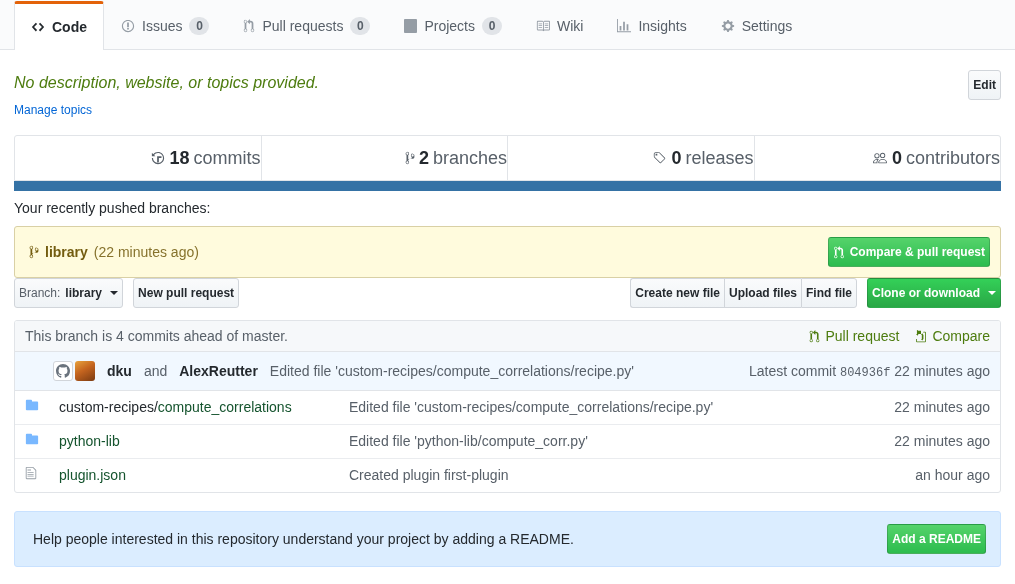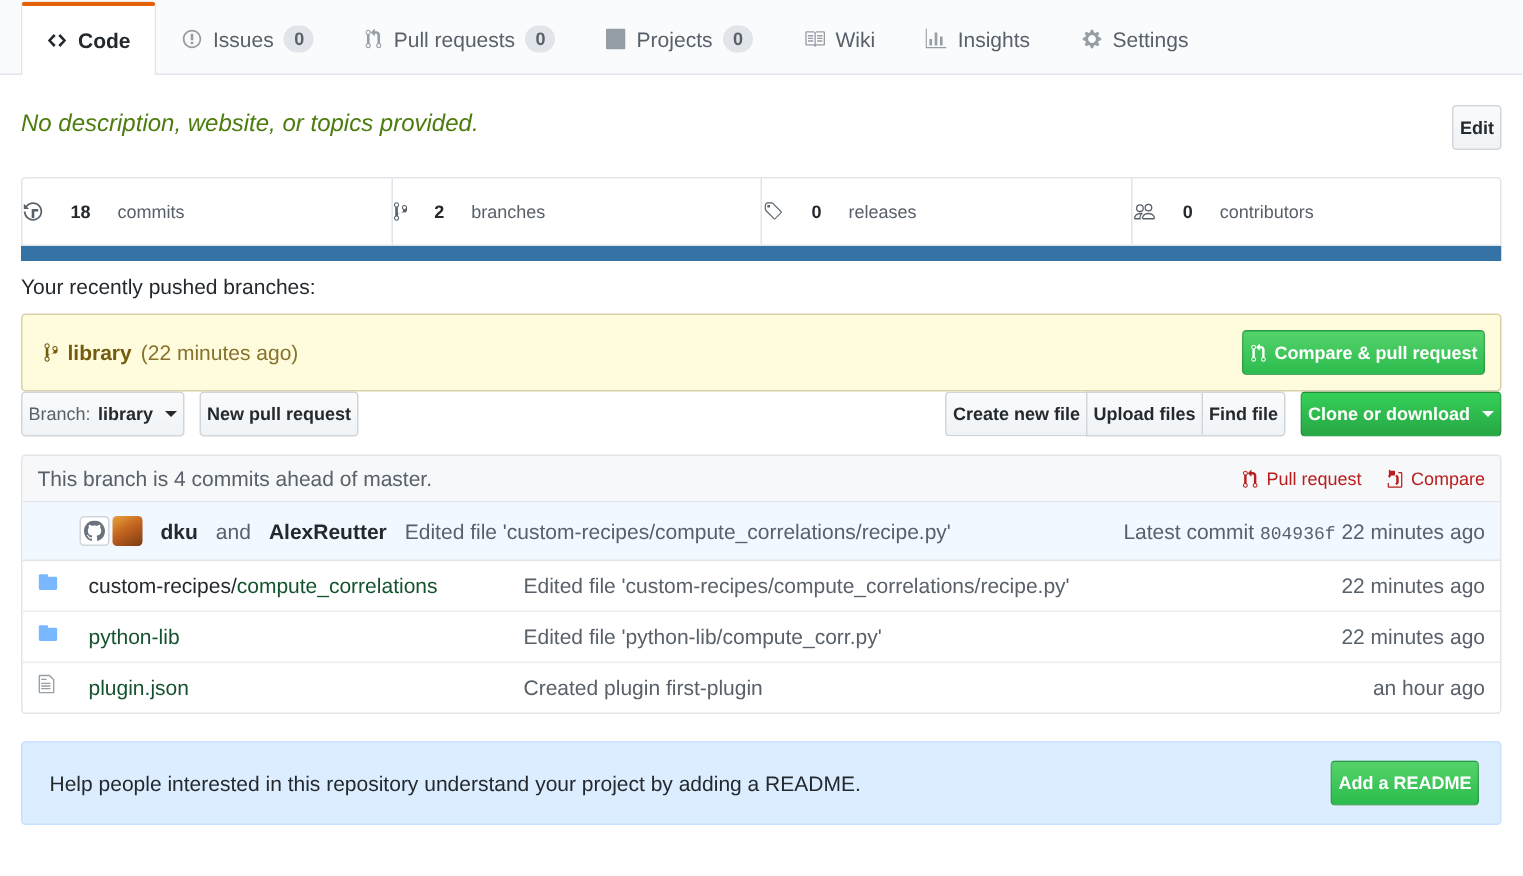--- a/index.html
+++ b/index.html
@@ -115,24 +115,24 @@
     margin-top: 18px;
     border: 1px solid #e1e4e8;
     border-radius: 3px 3px 0 0;
     background: #fff;
     overflow: hidden;
   }
   .num-item {
     flex: 1;
     display: flex;
     align-items: center;
-    justify-content: flex-start;
-    gap: 18px;
+    justify-content: flex-end;
+    gap: 4px;
     height: 44px;
-    font-size: 12px;
+    font-size: 18px;
     color: #586069;
     border-right: 1px solid #e1e4e8;
   }
   .num-item:last-child { border-right: none; }
   .num-item .ico { color: #586069; display: inline-flex; align-items: center; }
   .num-item b { color: #24292e; font-weight: bold; }
 
   .lang-bar {
     height: 10px;
     width: 100%;
@@ -204,23 +204,23 @@
     align-items: center;
     justify-content: space-between;
     font-size: 14px;
     color: #586069;
   }
   .bi-actions { display: flex; align-items: center; gap: 16px; }
   .bi-actions a {
     display: inline-flex;
     align-items: center;
     gap: 5px;
-    color: #b91c1c;
+    color: #4d7c0f;
     text-decoration: none;
-    font-size: 12px;
+    font-size: 14px;
   }
   .commit-tease {
     background: #f1f8ff;
     border-bottom: 1px solid #e1e4e8;
     padding: 0 10px;
     height: 39px;
     display: flex;
     align-items: center;
     justify-content: space-between;
     font-size: 14px;
@@ -352,20 +352,21 @@
     </span>
     <span>Settings</span>
   </div>
 </nav>
 
 <div class="container">
 
   <div class="about-row">
     <div>
       <div class="about-desc">No description, website, or topics provided.</div>
+      <a class="manage-topics" href="#">Manage topics</a>
     </div>
     <button class="btn">Edit</button>
   </div>
 
   <div class="numbers-summary">
 
     <div class="num-item">
       <span class="ico">
         <svg width="14" height="14" viewBox="0 0 14 16" fill="currentColor">
             <path d="M8 13H6V6h5v2H8v5zM7 1C4.81 1 2.87 2.02 1.59 3.59L0 2v4h4L2.5 4.5C3.55 3.17 5.17 2.3 7 2.3c3.14 0 5.7 2.56 5.7 5.7s-2.56 5.7-5.7 5.7A5.71 5.71 0 0 1 1.3 8H0c0 3.86 3.14 7 7 7s7-3.14 7-7-3.14-7-7-7z"></path>

